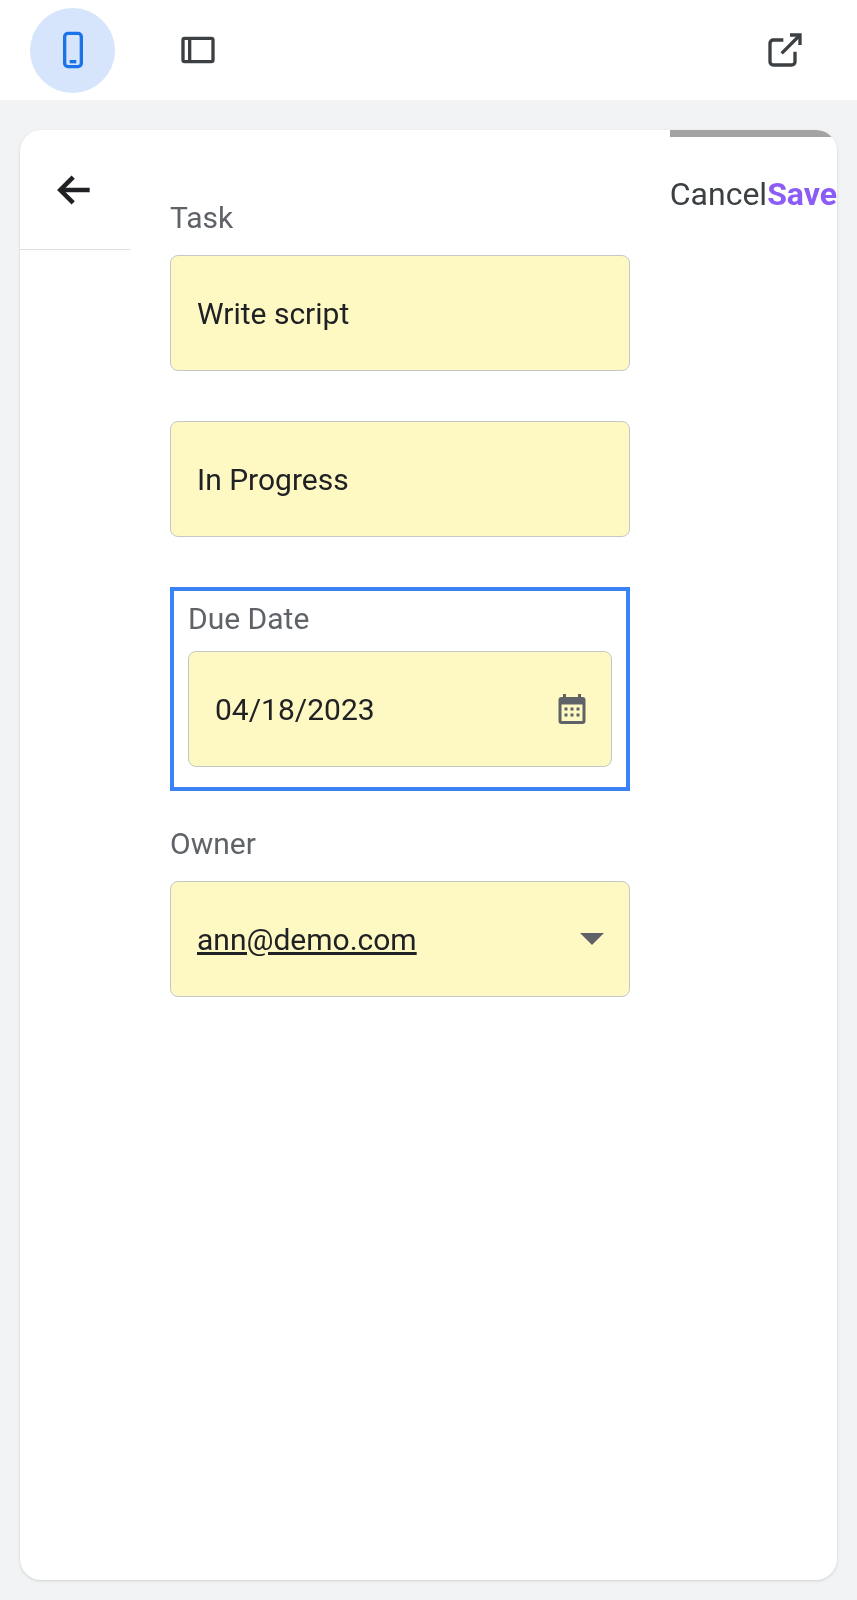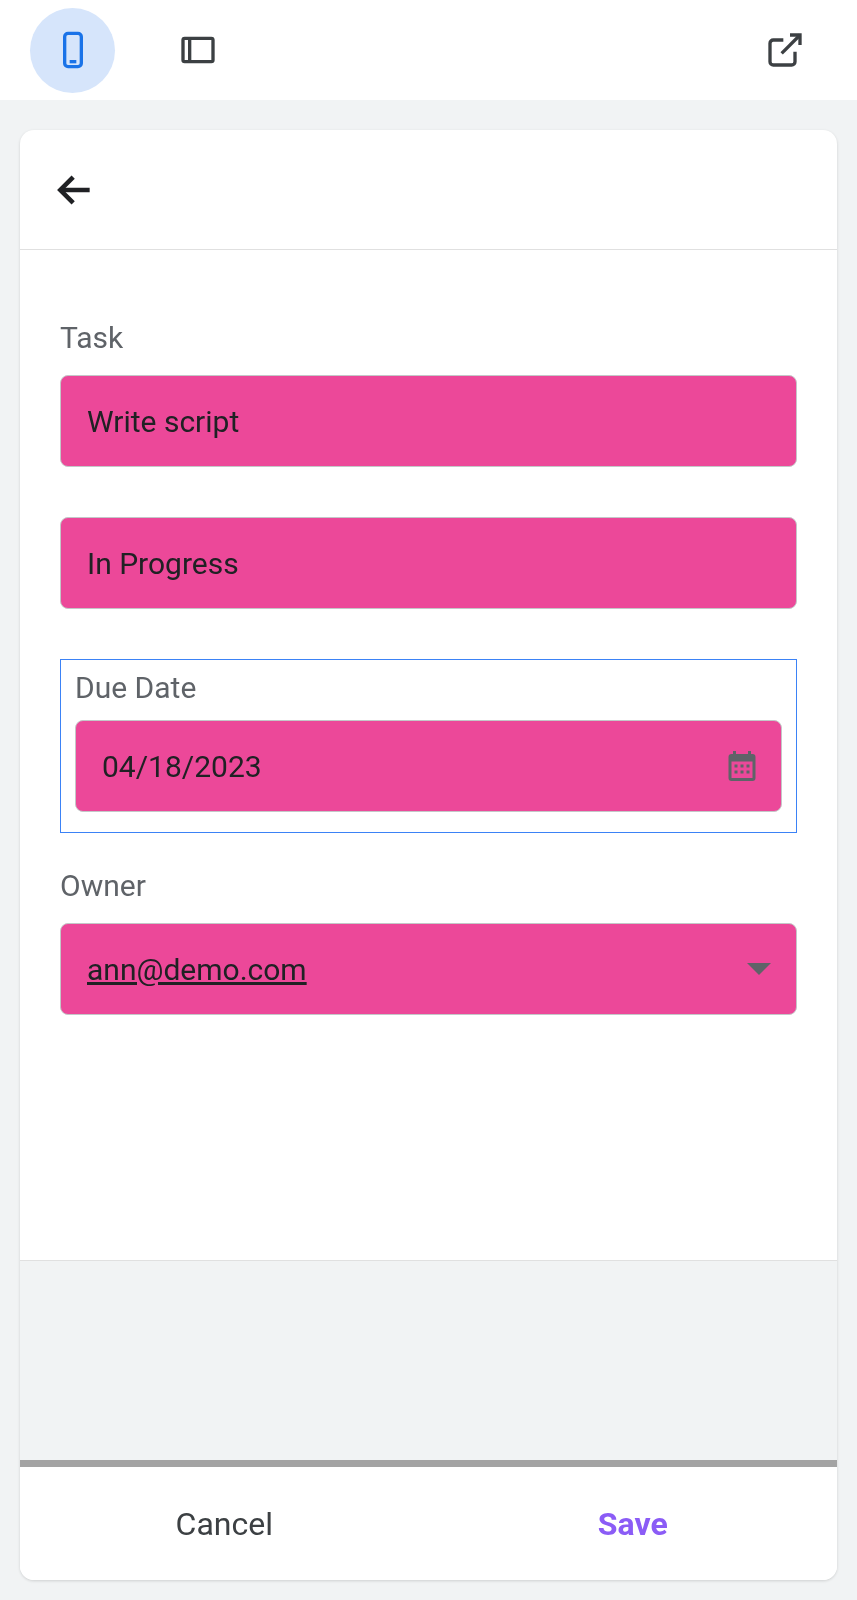--- a/index.html
+++ b/index.html
@@ -43,25 +43,24 @@
       width: 40px;
       height: 40px;
     }
     .content-area {
       background: #f1f3f4;
       padding: 30px 20px 20px 20px;
       height: 1500px;
     }
     .card {
       background: #ffffff;
-      border-radius: 14px;
+      border-radius: 21px;
       box-shadow: 0 1px 3px rgba(0,0,0,0.15);
       height: 100%;
       display: flex;
-      flex-direction: column;
       overflow: hidden;
     }
     .card-header {
       height: 120px;
       border-bottom: 1px solid #e0e0e0;
       display: flex;
       align-items: center;
       padding: 0 30px;
     }
     .back-btn {
@@ -81,31 +80,31 @@
       margin-bottom: 50px;
     }
     .form-label {
       font-size: 30px;
       color: #5f6368;
       margin-bottom: 20px;
       display: block;
     }
     .form-input {
       width: 100%;
-      height: 92px;
+      height: 116px;
       border: 1px solid #c4c7c8;
       border-radius: 8px;
       padding: 0 26px;
       font-size: 30px;
       color: #202124;
-      background: #ec4899;
+      background: #fef9c3;
       font-family: inherit;
     }
     .highlighted-group {
-      border: 1px solid #3b82f6;
+      border: 4px solid #3b82f6;
       padding: 10px 14px 20px 14px;
       margin-bottom: 35px;
     }
     .highlighted-group .form-label {
       margin-bottom: 15px;
     }
     .date-input-wrap {
       position: relative;
     }
     .date-input-wrap .form-input {

